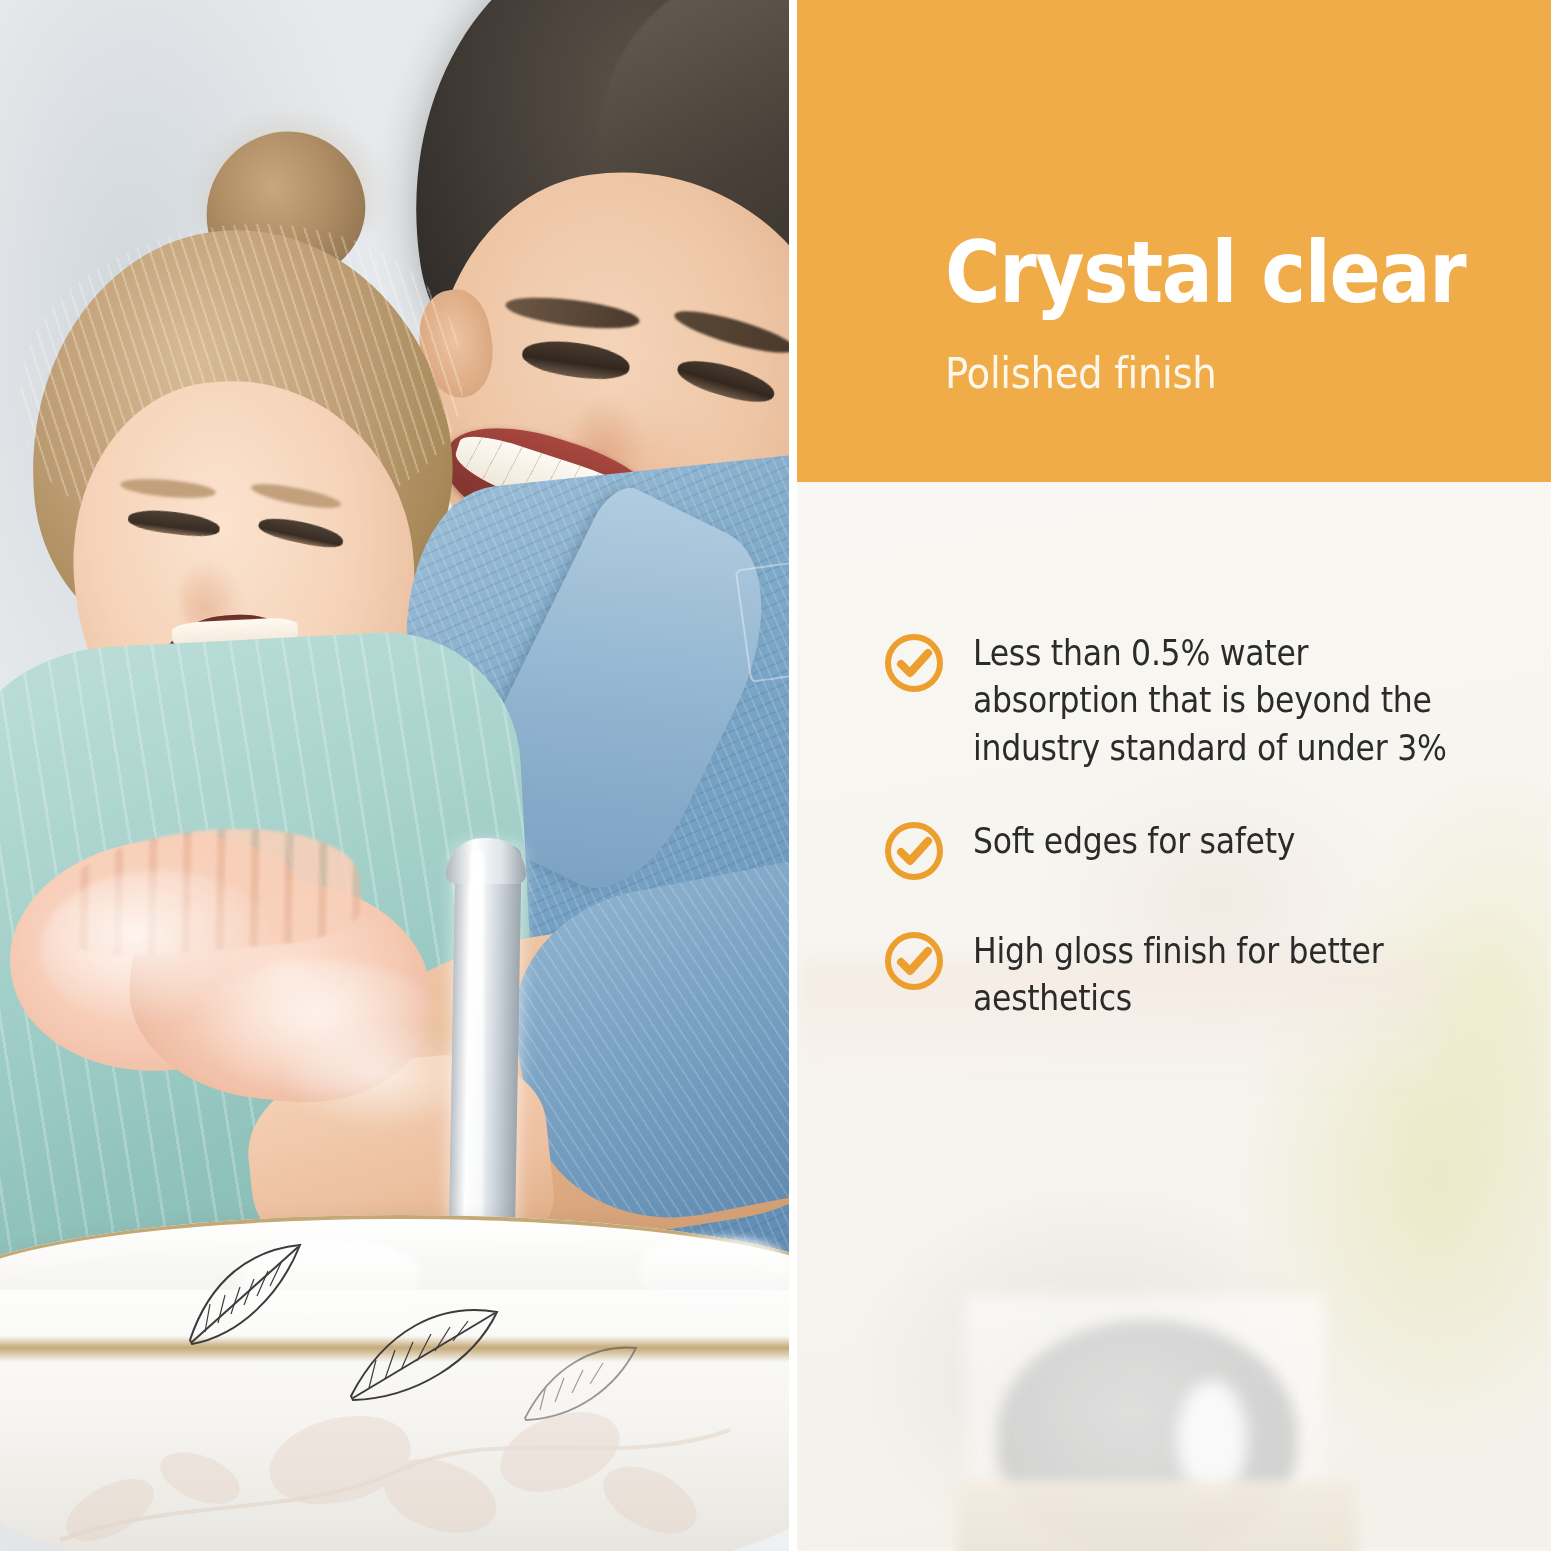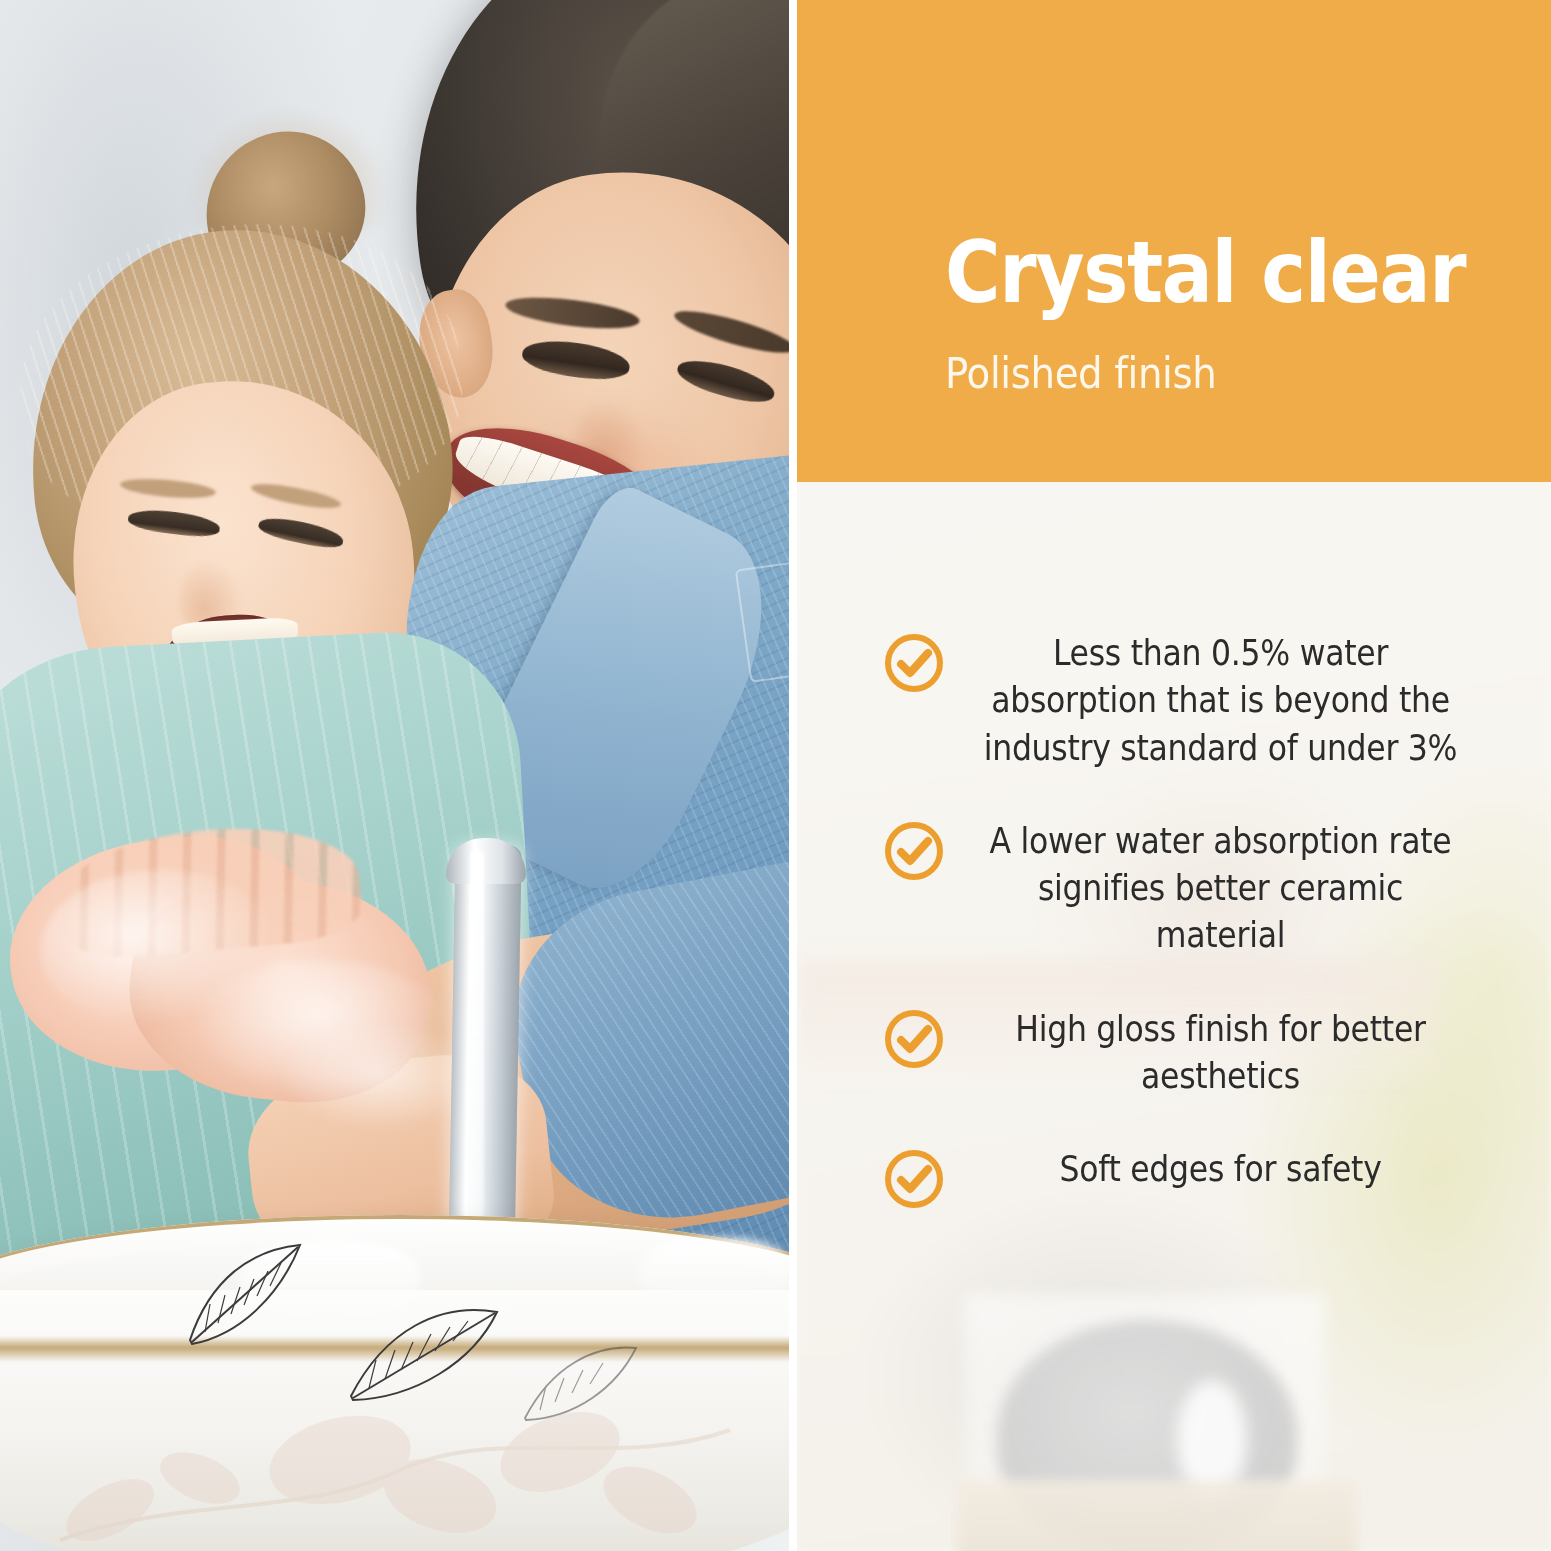--- a/index.html
+++ b/index.html
@@ -1,21 +1,21 @@
 <!DOCTYPE html>
 <html><head>
 <meta charset="utf-8">
 <style>
   html,body{margin:0;padding:0;}
   body{
     width:1551px;height:1551px;overflow:hidden;
     font-family:"Liberation Sans", sans-serif;
     background:#ffffff;
   }
-  .canvas{position:relative;width:1551px;height:1551px;overflow:hidden;background:#fff;text-align:center;}
+  .canvas{position:relative;width:1551px;height:1551px;overflow:hidden;background:#fff;}
 
   
   .photo{position:absolute;left:0;top:0;width:795px;height:1551px;overflow:hidden;
     background:linear-gradient(160deg,#e9ecee 0%,#e3e7ea 30%,#dfe4e7 60%,#eef1f2 100%);}
   .ph-wall{position:absolute;left:0;top:0;width:795px;height:1551px;
     background:linear-gradient(115deg,#eceef0 0%,#e4e8eb 42%,#dadfe3 70%,#eff2f3 100%);}
   .ph-wall-shadow{position:absolute;left:-40px;top:-60px;width:420px;height:900px;
     background:radial-gradient(ellipse at 40% 40%, rgba(190,198,205,.55) 0%, rgba(190,198,205,0) 70%);}
 
   
@@ -337,46 +337,37 @@
       <div class="bullet">
         <span class="b-icon">
           <svg viewBox="0 0 62 62">
             <circle cx="31" cy="31" r="26" fill="none" stroke="#ec9f2e" stroke-width="6"></circle>
             <path d="M18 32 L27 41 L45 21" fill="none" stroke="#ec9f2e" stroke-width="8" stroke-linecap="round" stroke-linejoin="round"></path>
           </svg>
         </span>
         <span class="b-text">Less than 0.5% water absorption that is beyond the industry standard of under 3%</span>
       </div>
 
+
       <div class="bullet">
         <span class="b-icon">
           <svg viewBox="0 0 62 62">
             <circle cx="31" cy="31" r="26" fill="none" stroke="#ec9f2e" stroke-width="6"></circle>
             <path d="M18 32 L27 41 L45 21" fill="none" stroke="#ec9f2e" stroke-width="8" stroke-linecap="round" stroke-linejoin="round"></path>
           </svg>
         </span>
-        <span class="b-text">A lower water absorption rate signifies better ceramic material</span>
+        <span class="b-text">Soft edges for safety</span>
       </div>
 
       <div class="bullet">
         <span class="b-icon">
           <svg viewBox="0 0 62 62">
             <circle cx="31" cy="31" r="26" fill="none" stroke="#ec9f2e" stroke-width="6"></circle>
             <path d="M18 32 L27 41 L45 21" fill="none" stroke="#ec9f2e" stroke-width="8" stroke-linecap="round" stroke-linejoin="round"></path>
           </svg>
         </span>
         <span class="b-text">High gloss finish for better aesthetics</span>
       </div>
 
-      <div class="bullet">
-        <span class="b-icon">
-          <svg viewBox="0 0 62 62">
-            <circle cx="31" cy="31" r="26" fill="none" stroke="#ec9f2e" stroke-width="6"></circle>
-            <path d="M18 32 L27 41 L45 21" fill="none" stroke="#ec9f2e" stroke-width="8" stroke-linecap="round" stroke-linejoin="round"></path>
-          </svg>
-        </span>
-        <span class="b-text">Soft edges for safety</span>
-      </div>
-
     </div>
   </div>
 
 </div>
 
 </body></html>

